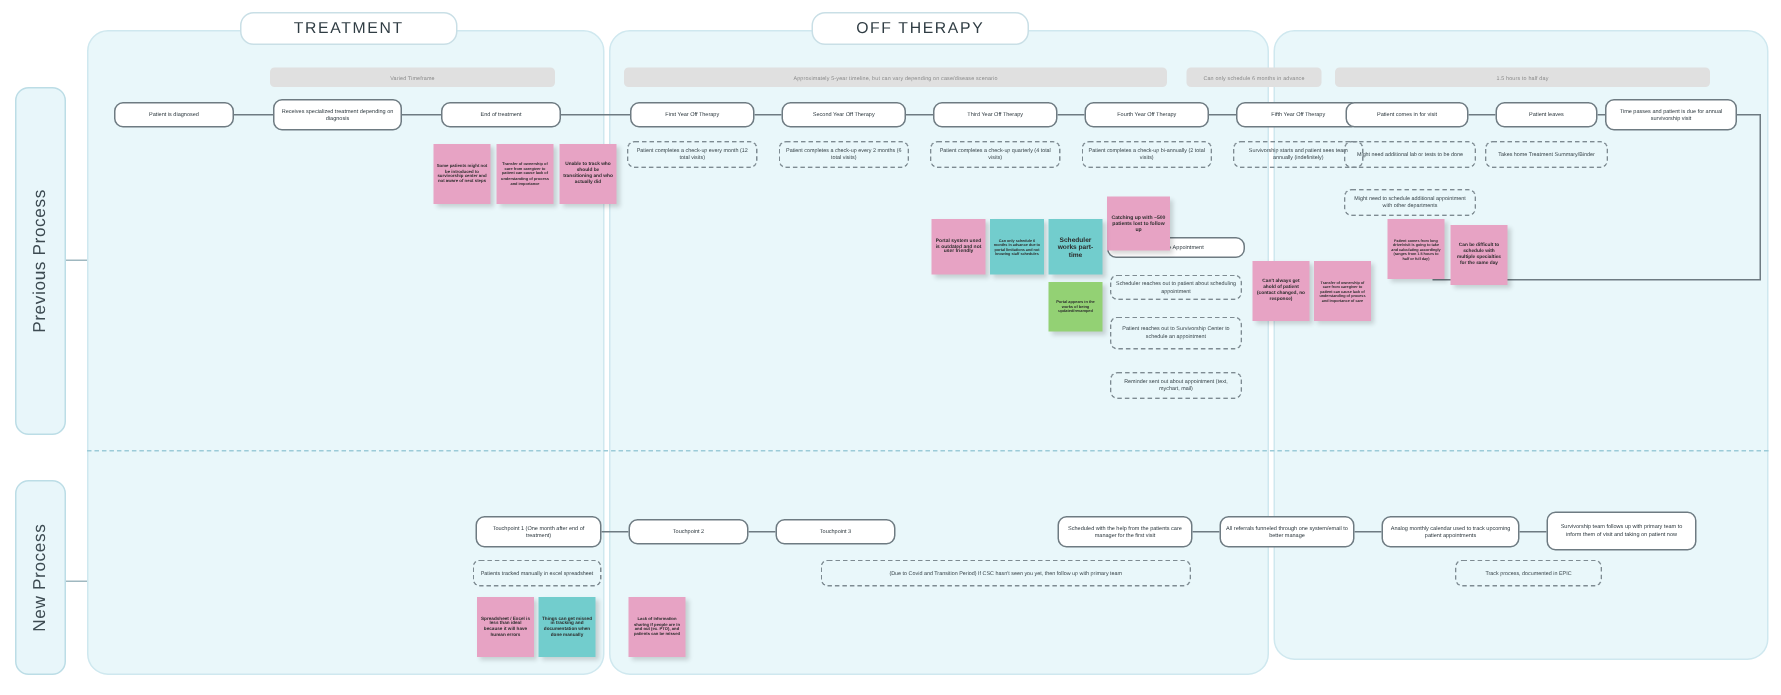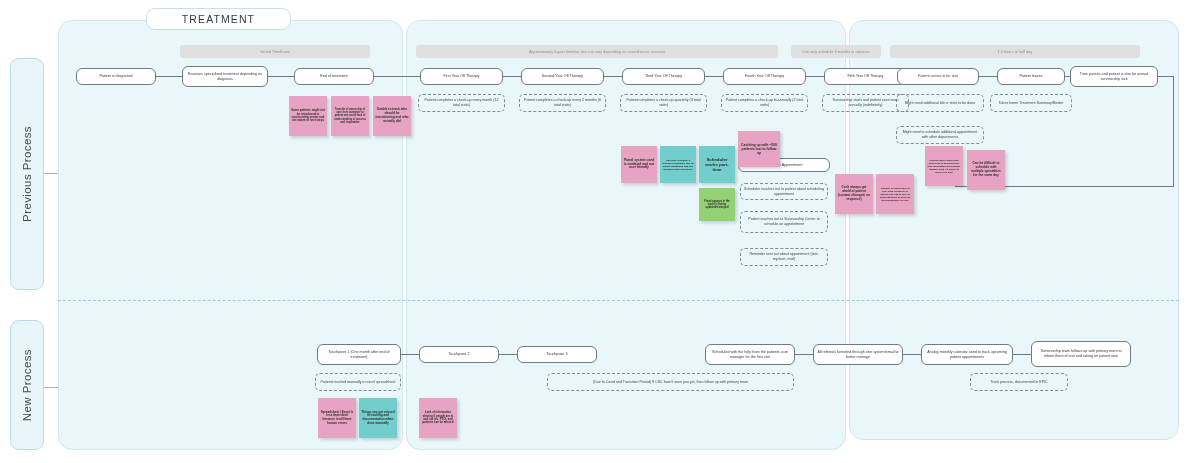--- a/index.html
+++ b/index.html
@@ -128,22 +128,25 @@
 
   <div class="lane-label" style="left:10px; top:320px; width:34px; height:130px;">
     <span>New Process</span>
   </div>
   <div class="lane-connector" style="left:44px; top:387px; width:16px;"></div>
 
   <div class="phase" style="left:58px; top:20px; width:345px; height:430px;"></div>
   <div class="phase" style="left:406px; top:20px; width:440px; height:430px;"></div>
   <div class="phase" style="left:849px; top:20px; width:330px; height:420px;"></div>
 
-  <div class="phase-title" style="left:146px; top:8px; width:145px; height:22px;">
+  <div class="phase-title" style="left:160px; top:8px; width:145px; height:22px;">
     <span>TREATMENT</span>
+  </div>
+  <div class="phase-title" style="left:541px; top:8px; width:145px; height:22px;">
+    <span>OFF THERAPY</span>
   </div>
 
   <div class="dashed-div" style="left:58px; top:300px; width:1121px;"></div>
 
   <div class="timebar" style="left:180px; top:45px; width:190px; height:13px;">
     <span>Varied Timeframe</span>
   </div>
   <div class="timebar" style="left:416px; top:45px; width:362px; height:13px;">
     <span>Approximately 5-year timeline, but can vary depending on case/disease scenario</span>
   </div>

